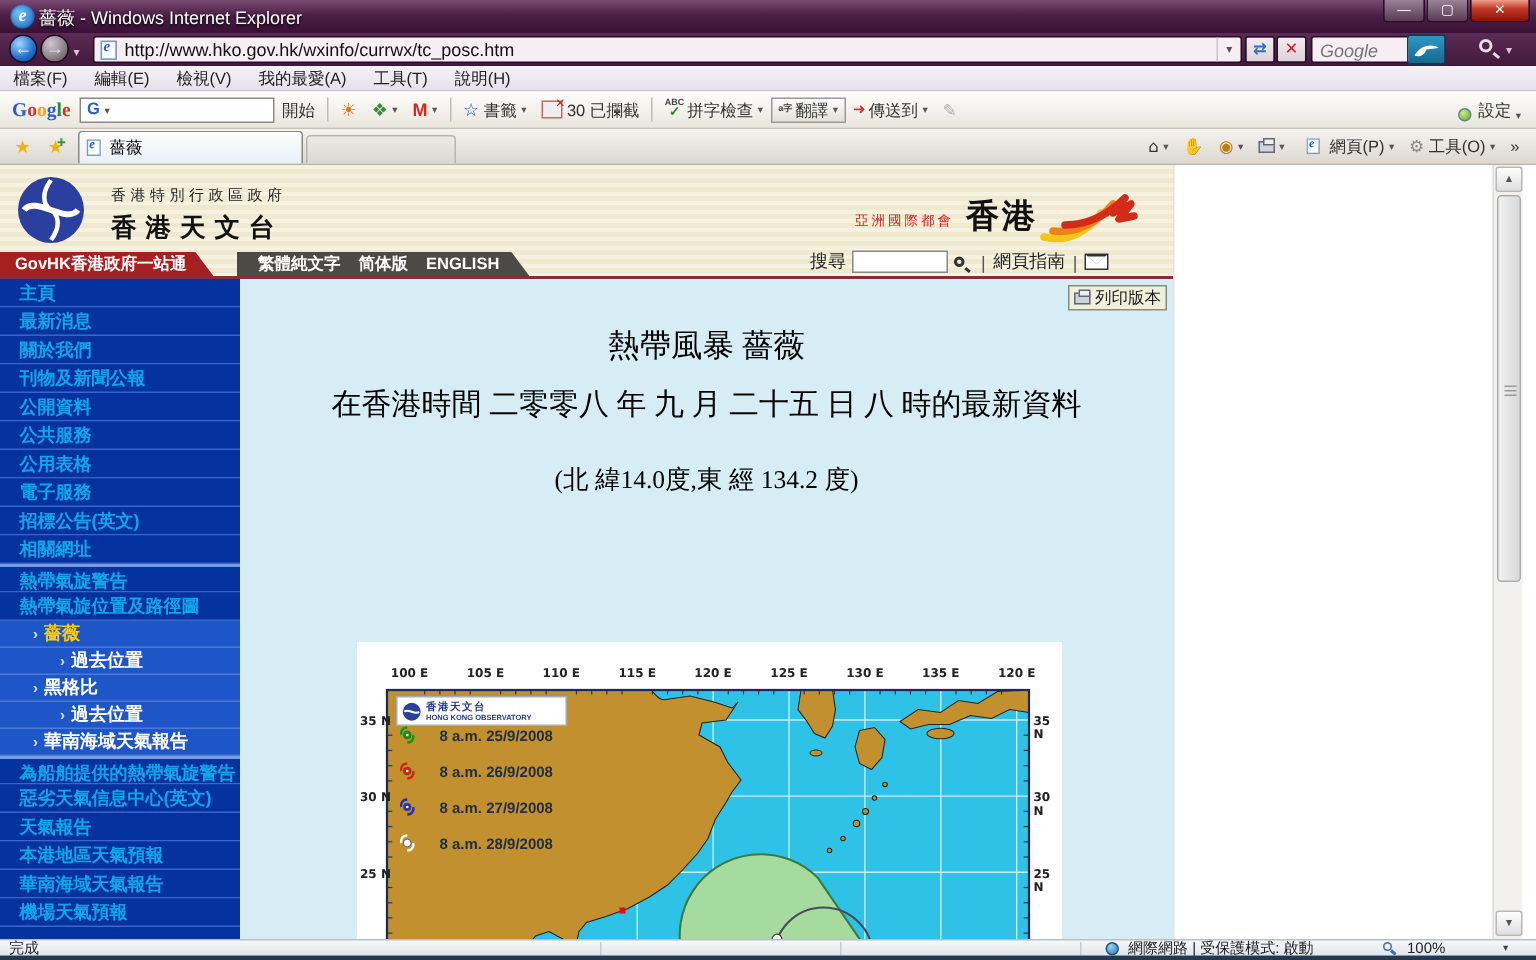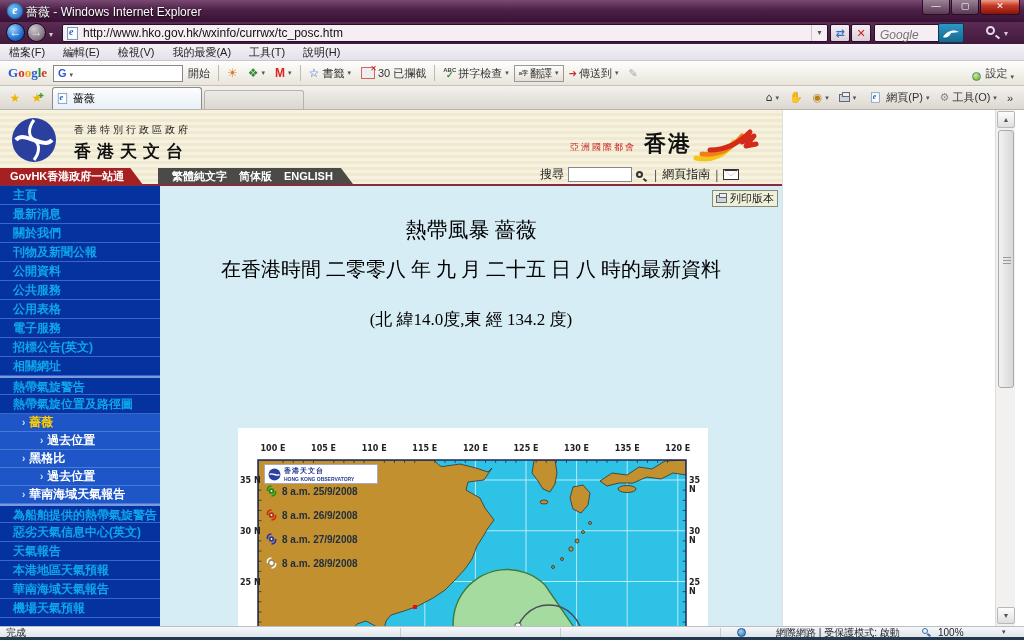--- a/index.html
+++ b/index.html
@@ -144,37 +144,37 @@
   .t3 { top:122px; font-size:17px; }
 
   
   .map-box { position:absolute; left:78px; top:242px; width:470px; height:274px; background:#fff; }
   .map-label { position:absolute; font:bold 8px "DejaVu Sans",sans-serif; color:#222; transform:translateX(-50%); }
   .lat-label { transform:none; }
   .map-legend-box { position:absolute; left:26px; top:36px; width:114px; height:20px; background:#fff;
     border:1px solid #aab; display:flex; align-items:center; gap:3px; padding-left:3px; }
   .mlb-cn { font:bold 7px "Liberation Sans",sans-serif; color:#223a8c; letter-spacing:1px;}
   .mlb-en { font:bold 5px "Liberation Sans",sans-serif; color:#223a8c; }
-  .legend-row { position:absolute; left:28px; display:flex; align-items:center; gap:5px;
+  .legend-row { position:absolute; left:28px; display:flex; align-items:center; gap:16px;
     font:bold 10px "Liberation Sans",sans-serif; color:#203040; height:15px; }
 
   
   .white-margin { left:782px; top:0; width:213px; height:516px; background:#fff; border-left:1px solid #e0e0e0;}
   .scrollbar { left:995px; top:0; width:20px; height:516px; background:#f2f1ef; border-left:1px solid #dcdcdc; }
   .sb-btn { position:absolute; left:1px; width:18px; height:17px; background:linear-gradient(#fdfdfd,#dfdfdf);
     border:1px solid #b8b8b8; border-radius:2px; font-size:7px; color:#555; text-align:center; line-height:16px;}
   .sb-thumb { position:absolute; left:2px; top:20px; width:16px; height:258px; background:linear-gradient(90deg,#f2f2f2,#d8d8d8);
     border:1px solid #aaa; border-radius:3px; }
   .sb-grip { position:absolute; left:4px; top:126px; width:8px; height:1px; background:#999; box-shadow:0 3px 0 #999, 0 6px 0 #999;}
 
   
   .statusbar { left:0; top:626px; width:1024px; height:11px; background:linear-gradient(#f6f8fa,#dfe5ec);
     border-top:1px solid #b8bec6; font-size:10px; color:#222; }
   .sb-left { position:absolute; left:6px; top:0px; line-height:11px;}
-  .sb-zone { position:absolute; left:776px; top:0; line-height:11px; }
+  .sb-zone { position:absolute; left:752px; top:0; line-height:11px; }
   .sb-globe { position:absolute; left:737px; top:1px; width:9px; height:9px; border-radius:50%;
     background:radial-gradient(circle at 35% 30%,#9fd4f0,#2a72b8); border:1px solid #1a5288;}
   .sb-zoom { position:absolute; left:938px; top:0; line-height:11px; }
   .sb-zmag { position:absolute; left:922px; top:1px; width:6px; height:6px; border:1.5px solid #3a6aa8; border-radius:50%;}
   .sb-zmag::after{ content:""; position:absolute; left:4px; top:5px; width:4px; height:1.5px; background:#3a6aa8; transform:rotate(40deg);}
   .sb-dd { position:absolute; left:1002px; top:1px; font-size:7px; color:#444; }
   .sb-cell { position:absolute; top:1px; width:1px; height:9px; background:#c4cad2; }
   .bottomstrip { left:0; top:637px; width:1024px; height:3px; background:#24394e; }
 </style>
 </head>

